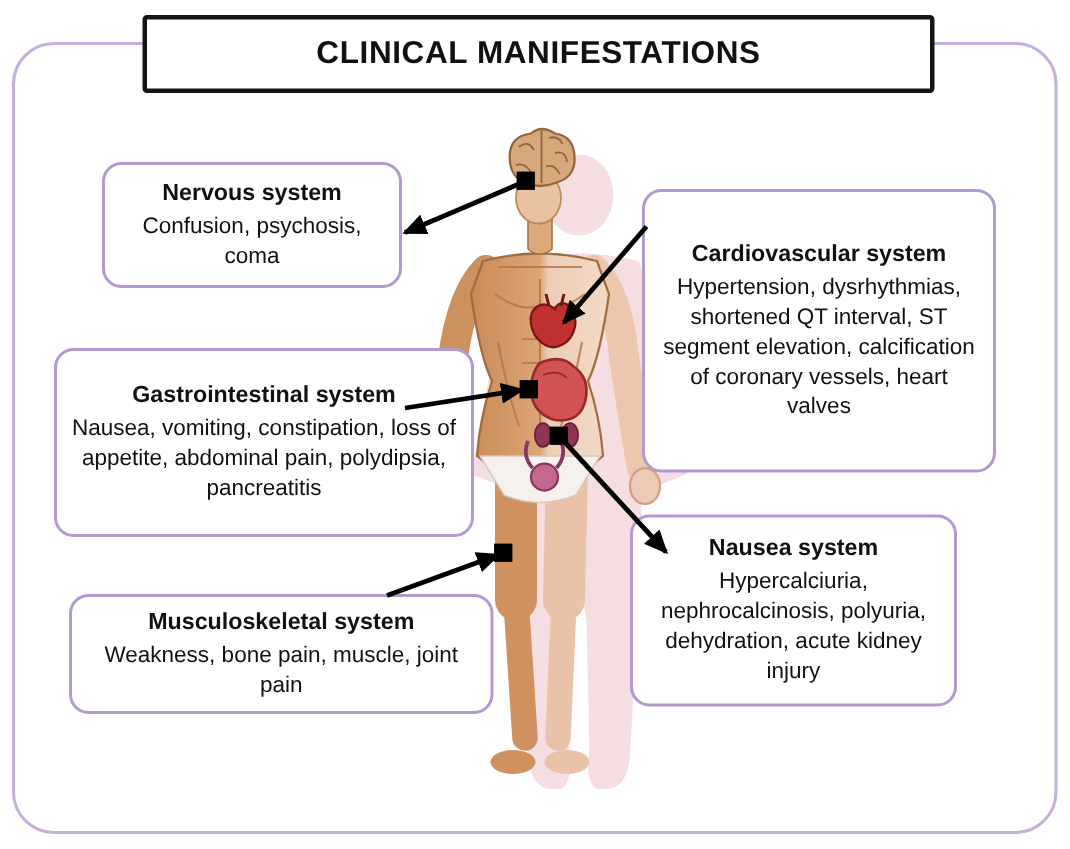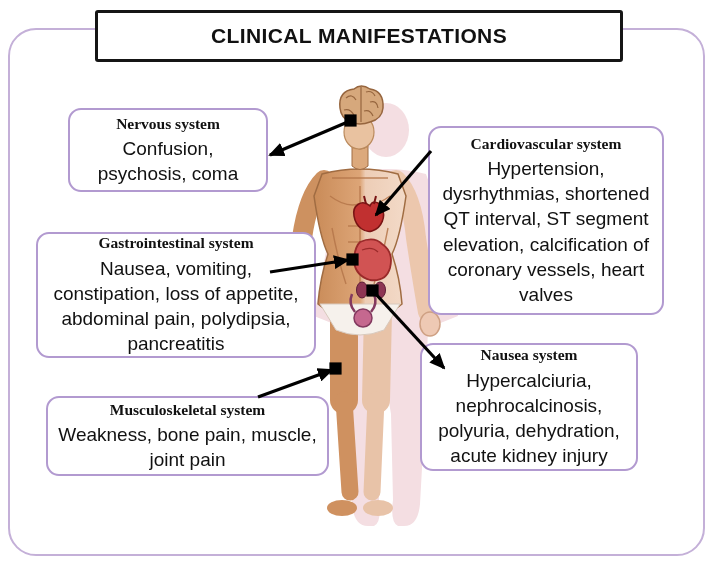--- a/index.html
+++ b/index.html
@@ -17,22 +17,22 @@
     display:flex;align-items:center;justify-content:center;z-index:6;
   }
   .title-box .title-text{
     font-size:21px;font-weight:bold;letter-spacing:0.4px;
   }
   .box{
     position:absolute;background:#fff;border:2px solid #b29ad0;border-radius:13px;
     padding:8px 10px;text-align:center;z-index:3;
     display:flex;flex-direction:column;justify-content:center;box-sizing:border-box;
   }
-  .box-heading{font-size:15.5px;font-weight:bold;margin-bottom:2px;line-height:1.3;font-family:Liberation Serif, serif;}
-  .box-text{font-size:19px;line-height:1.33;}
+  .box-heading{font-size:15.5px;font-weight:bold;margin-bottom:2px;line-height:1.3;}
+  .box-text{font-size:15px;line-height:1.33;}
   .figure-layer{position:absolute;left:262px;top:78px;width:215px;height:460px;z-index:2;}
   .arrow-layer{position:absolute;left:0;top:0;width:713px;height:566px;z-index:5;pointer-events:none;}
 </style>
 </head>
 <body>
 
 <div class="stage">
 
   <div class="outer-frame"></div>
 

